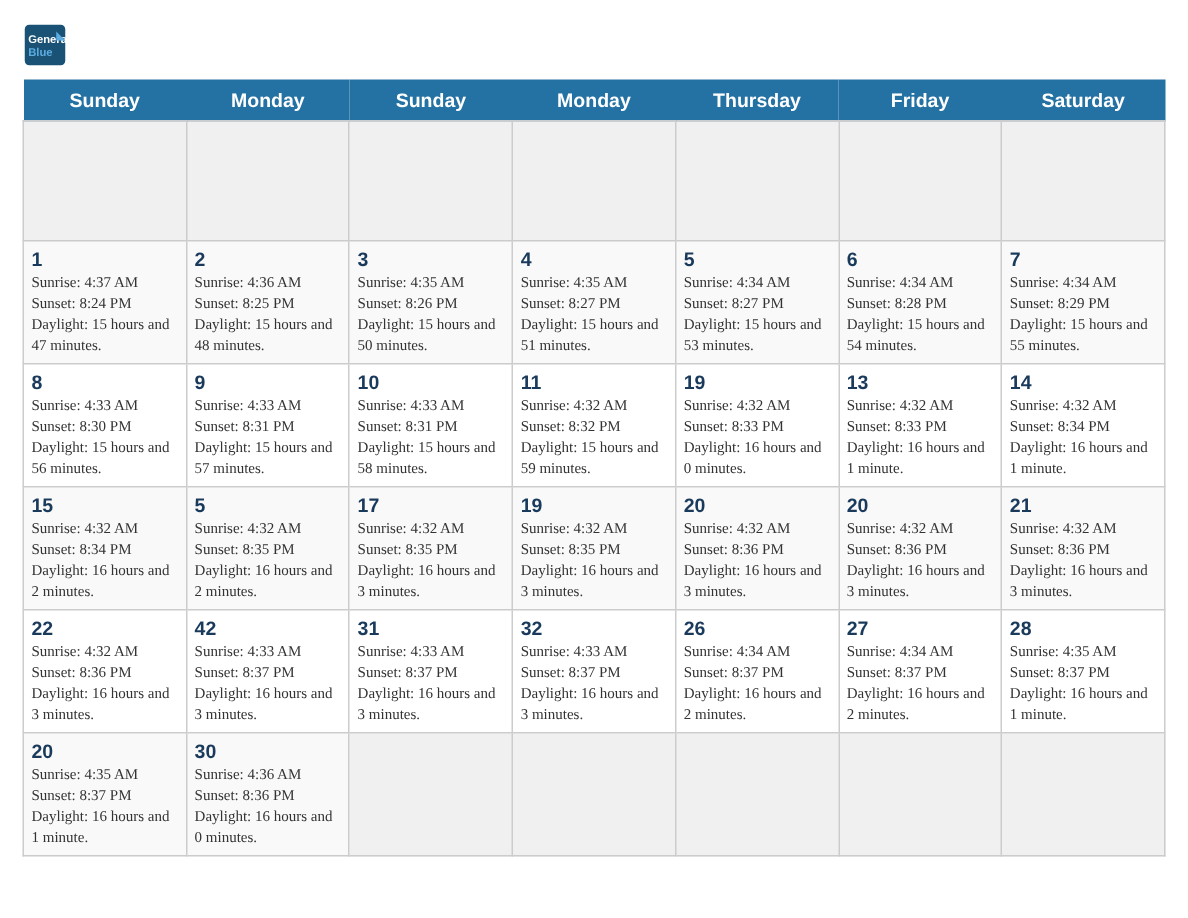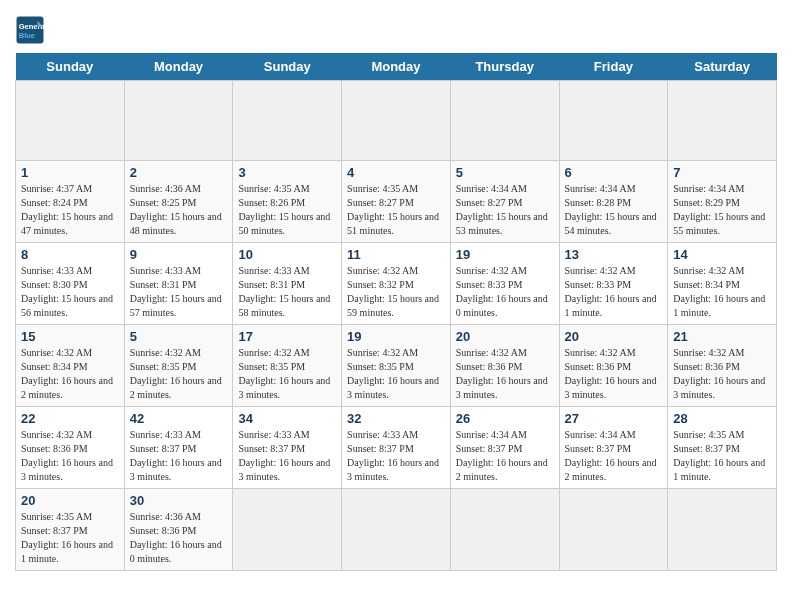--- a/index.html
+++ b/index.html
@@ -180,21 +180,21 @@
         <td><span class="day-num">20</span>
         <span class="day-info">Sunrise: 4:32 AM<br>Sunset: 8:36 PM<br>Daylight: 16 hours and 3 minutes.</span></td>
         <td><span class="day-num">21</span>
         <span class="day-info">Sunrise: 4:32 AM<br>Sunset: 8:36 PM<br>Daylight: 16 hours and 3 minutes.</span></td>
       </tr>
       <tr>
         <td><span class="day-num">22</span>
         <span class="day-info">Sunrise: 4:32 AM<br>Sunset: 8:36 PM<br>Daylight: 16 hours and 3 minutes.</span></td>
         <td><span class="day-num">42</span>
         <span class="day-info">Sunrise: 4:33 AM<br>Sunset: 8:37 PM<br>Daylight: 16 hours and 3 minutes.</span></td>
-        <td><span class="day-num">34</span>
+        <td><span class="day-num">31</span>
         <span class="day-info">Sunrise: 4:33 AM<br>Sunset: 8:37 PM<br>Daylight: 16 hours and 3 minutes.</span></td>
         <td><span class="day-num">32</span>
         <span class="day-info">Sunrise: 4:33 AM<br>Sunset: 8:37 PM<br>Daylight: 16 hours and 3 minutes.</span></td>
         <td><span class="day-num">26</span>
         <span class="day-info">Sunrise: 4:34 AM<br>Sunset: 8:37 PM<br>Daylight: 16 hours and 2 minutes.</span></td>
         <td><span class="day-num">27</span>
         <span class="day-info">Sunrise: 4:34 AM<br>Sunset: 8:37 PM<br>Daylight: 16 hours and 2 minutes.</span></td>
         <td><span class="day-num">28</span>
         <span class="day-info">Sunrise: 4:35 AM<br>Sunset: 8:37 PM<br>Daylight: 16 hours and 1 minute.</span></td>
       </tr>

